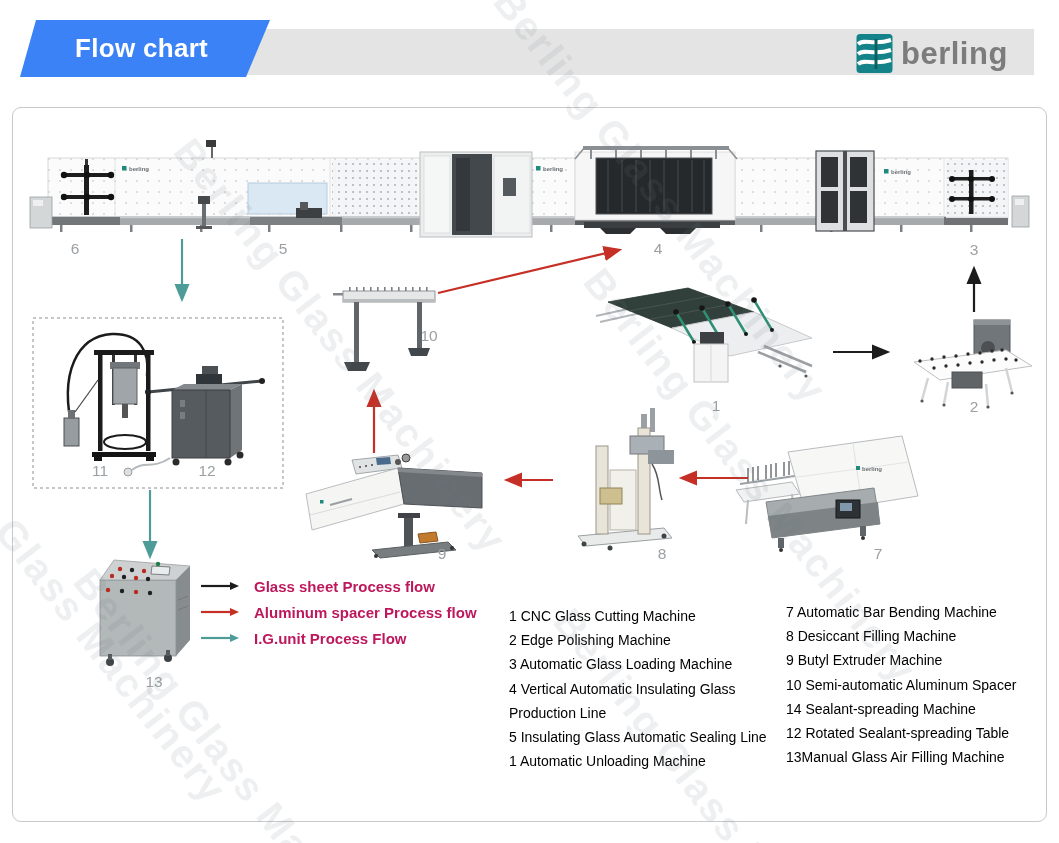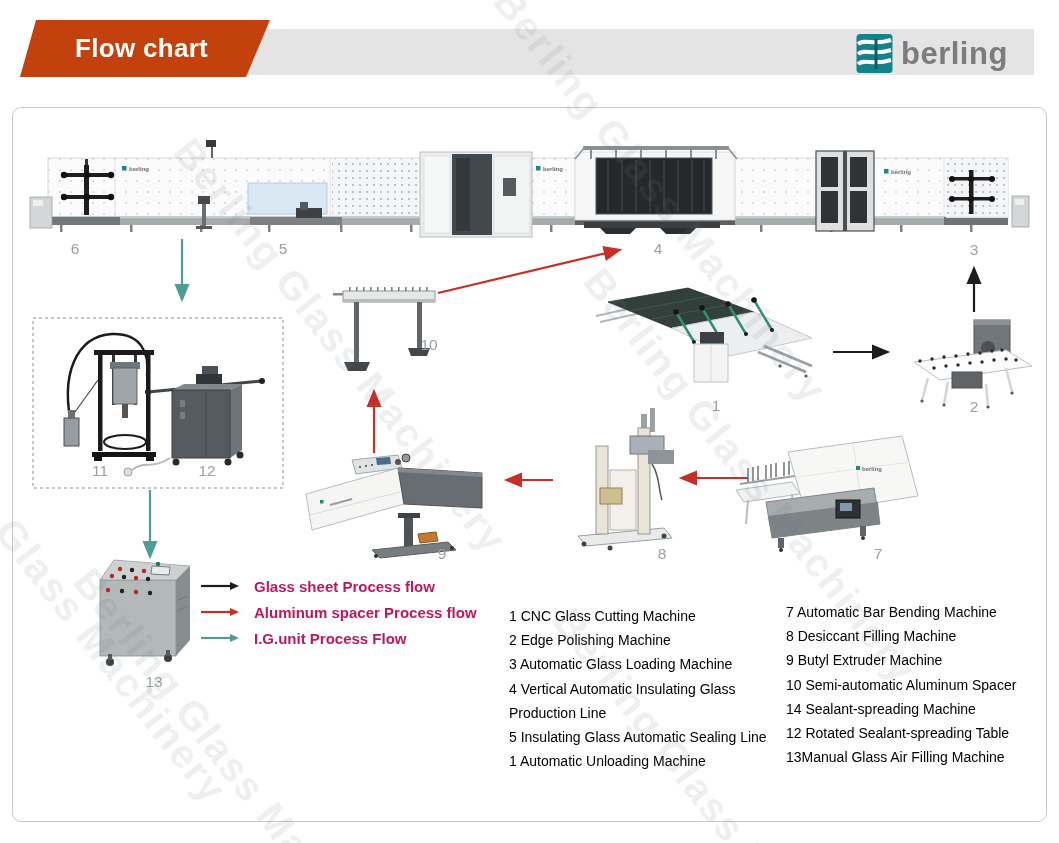--- a/index.html
+++ b/index.html
@@ -1,19 +1,19 @@
 <!DOCTYPE html>
 <html><head>
 <meta charset="utf-8">
 <style>
   html,body{margin:0;padding:0;width:1059px;height:843px;overflow:hidden;background:#fff;
     font-family:"Liberation Sans",sans-serif;position:relative;}
   
   .graybar{position:absolute;left:243px;top:29px;width:791px;height:46px;background:#e4e4e4;}
-  .banner{position:absolute;left:20px;top:20px;width:250px;height:57px;background:#c2410c;
+  .banner{position:absolute;left:20px;top:20px;width:250px;height:57px;background:#3b82f6;
     clip-path:polygon(16px 0,100% 0,calc(100% - 24px) 100%,0 100%);}
   .banner span{display:block;color:#fff;font-size:26px;font-weight:bold;margin-left:55px;
     line-height:57px;letter-spacing:.3px;}
   .brand{position:absolute;left:856px;top:33px;display:flex;align-items:center;gap:8px;}
   .brand-text{font-size:31px;font-weight:bold;color:#7c7c7c;letter-spacing:.5px;line-height:41px;}
   
   .board{position:absolute;left:12px;top:107px;width:1033px;height:713px;
     border:1.6px solid #c9c9c9;border-radius:9px;}
   #diagram{position:absolute;left:0;top:0;}
   
@@ -456,21 +456,21 @@
     <path d="M748,478 L682,478" stroke="#c62f25" marker-end="url(#mR)"></path>
     <path d="M833,352 L887,352" stroke="#1c1c1c" marker-end="url(#mB)"></path>
     <path d="M974,312 L974,269" stroke="#1c1c1c" marker-end="url(#mB)"></path>
   </g>
 </svg>
 
 <span class="st" style="left:75px;top:240px">6</span>
 <span class="st" style="left:283px;top:240px">5</span>
 <span class="st" style="left:658px;top:240px">4</span>
 <span class="st" style="left:974px;top:241px">3</span>
-<span class="st" style="left:429px;top:336px">10</span>
+<span class="st" style="left:429px;top:327px">10</span>
 <span class="st" style="left:716px;top:397px">1</span>
 <span class="st" style="left:974px;top:398px">2</span>
 <span class="st" style="left:100px;top:462px">11</span>
 <span class="st" style="left:207px;top:462px">12</span>
 <span class="st" style="left:442px;top:545px">9</span>
 <span class="st" style="left:662px;top:545px">8</span>
 <span class="st" style="left:878px;top:545px">7</span>
 <span class="st" style="left:154px;top:673px">13</span>
 
 <div class="legend">

